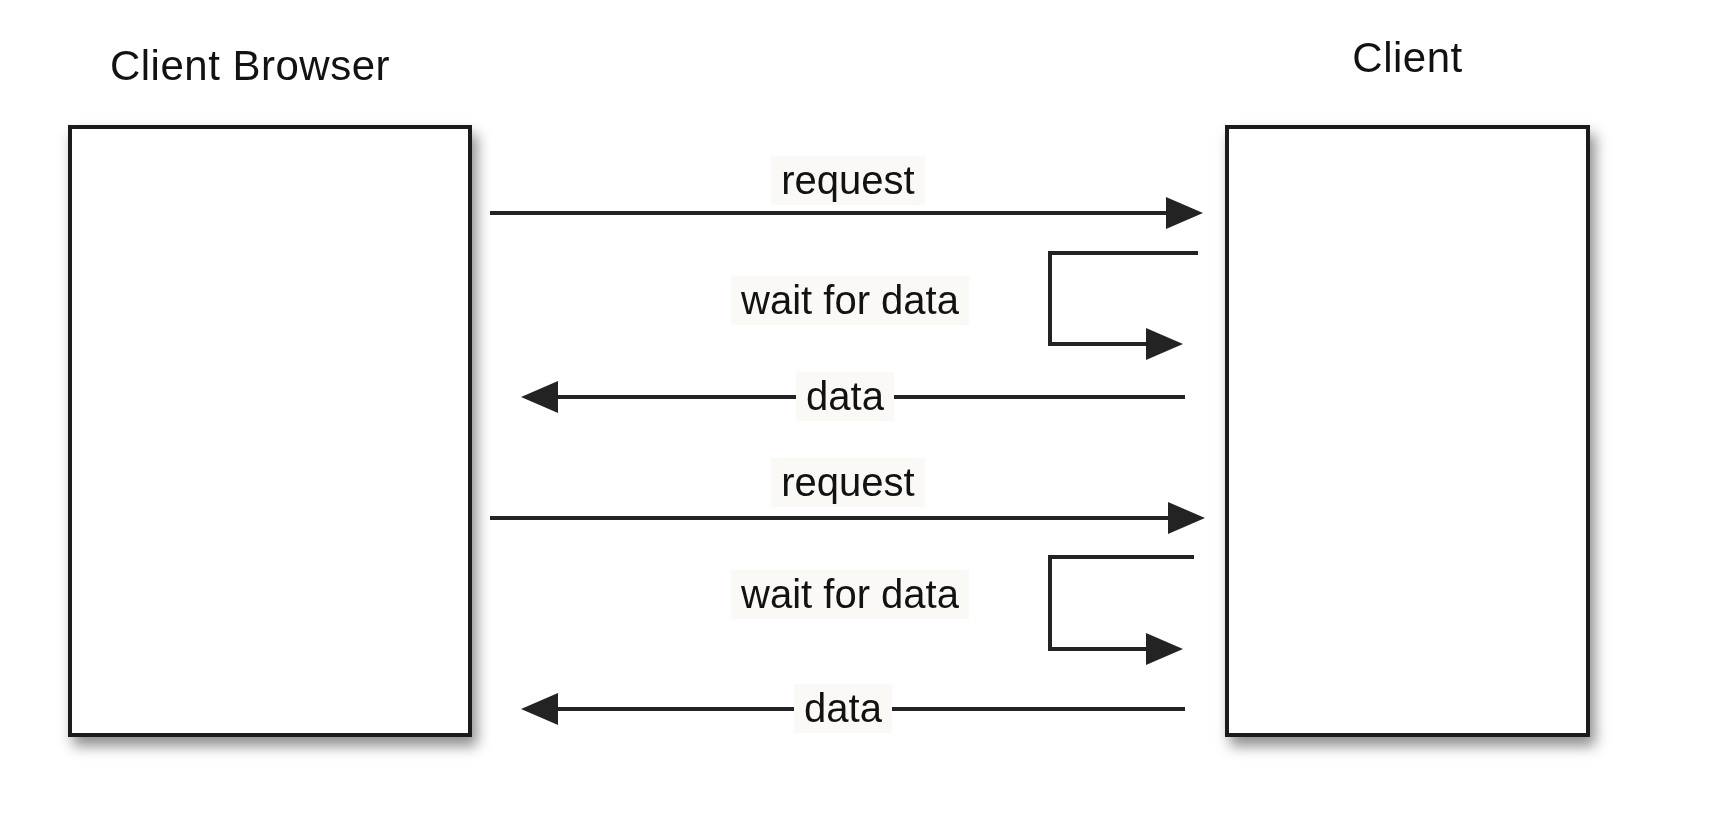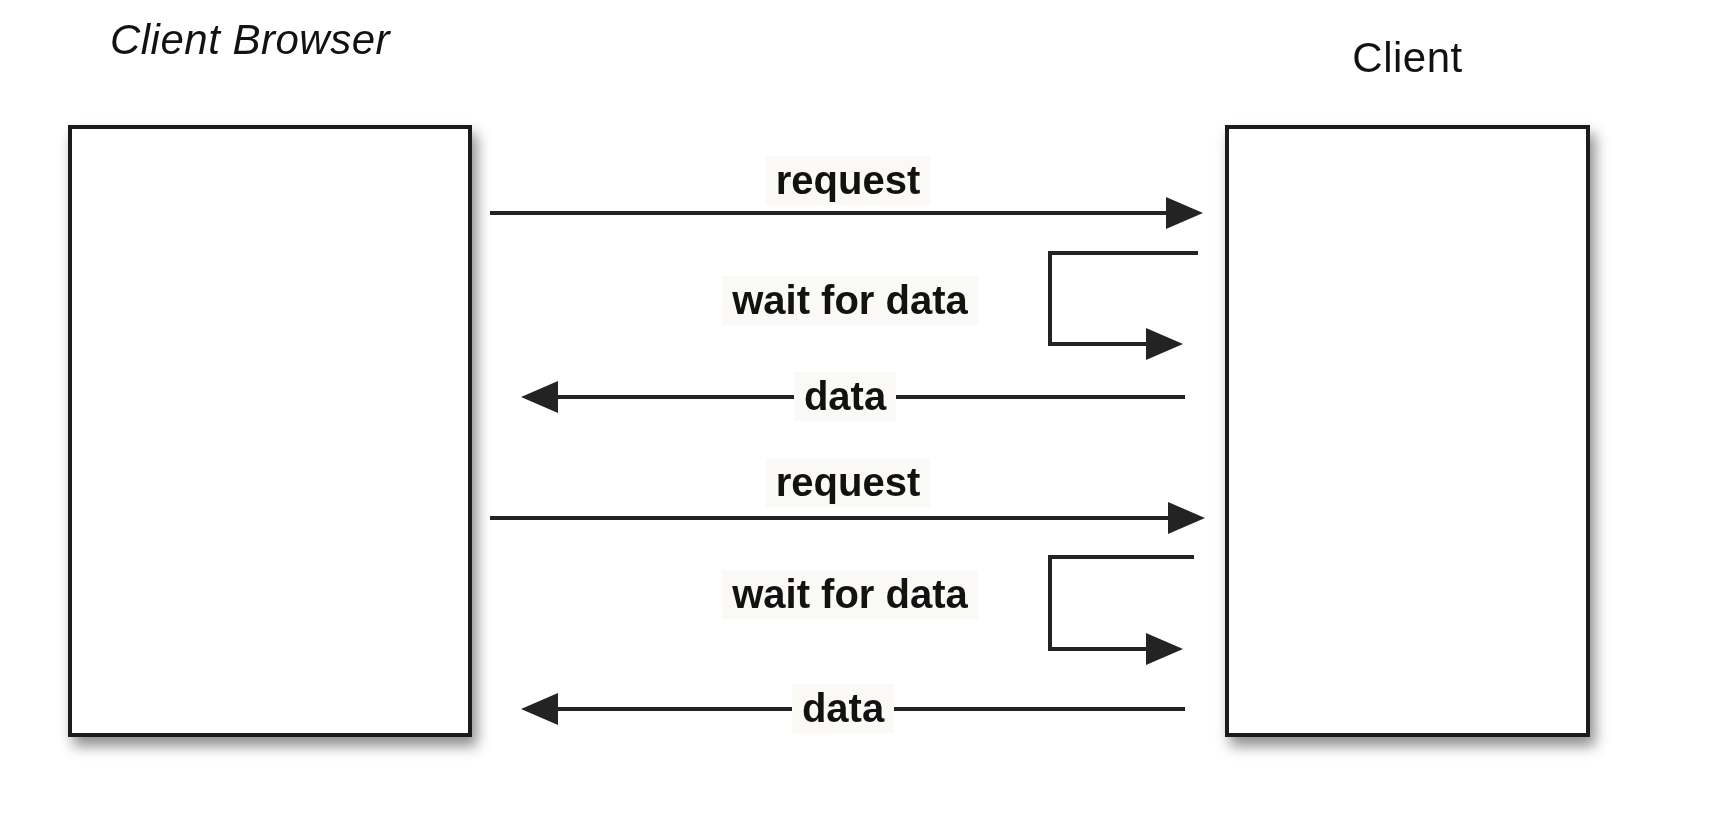--- a/index.html
+++ b/index.html
@@ -29,29 +29,28 @@
   #client-box{left:68px;top:125px;width:404px;height:612px;}
   #server-box{left:1225px;top:125px;width:365px;height:612px;}
   .actor-title{
     position:absolute;
     font-size:42px;
     font-weight:400;
     letter-spacing:0.5px;
     text-align:center;
     color:var(--text);
   }
-  #client-title{left:48px;top:16px;width:404px;font-style:italic;}
+  #client-title{left:48px;top:42px;width:404px;}
   #server-title{left:1225px;top:34px;width:365px;}
   .msg-label{
     position:absolute;
     width:420px;
     text-align:center;
     font-size:40px;
     color:var(--text);
-    font-weight:bold;
   }
   .msg-label .bg{
     background:var(--label-bg);
     padding:2px 10px;
     display:inline-block;
   }
   .line-h{
     position:absolute;
     height:4px;
     background:var(--line);

